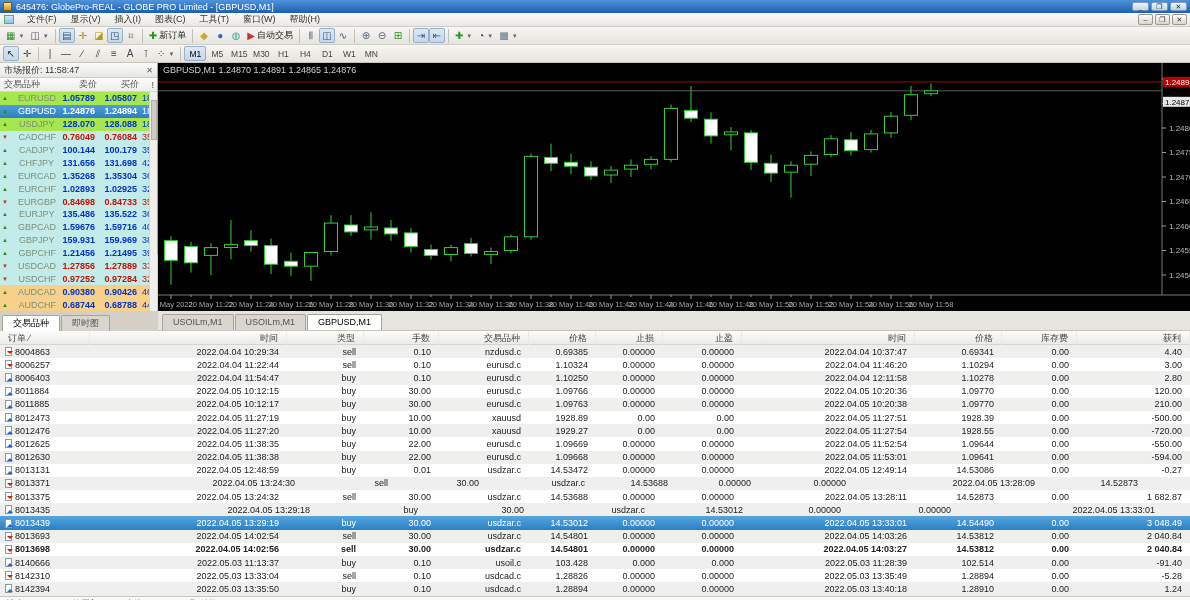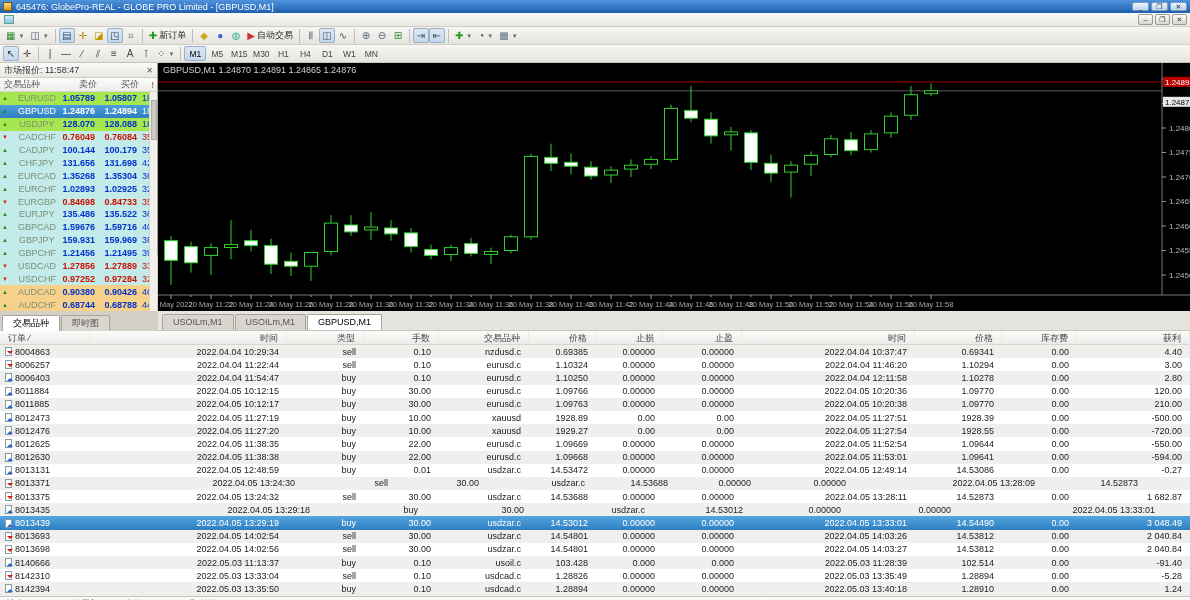--- a/index.html
+++ b/index.html
@@ -96,20 +96,21 @@
   <span>645476: GlobePro-REAL - GLOBE PRO Limited - [GBPUSD,M1]</span>
   <span class="wbtns">
     <span class="wbtn">_</span>
     <span class="wbtn">❐</span>
     <span class="wbtn">✕</span>
   </span>
 </div>
 
 <div class="menubar">
   <span class="chartico"></span>
+  <span id="menu-items"><span class="menu-item">文件(F)</span><span class="menu-item">显示(V)</span><span class="menu-item">插入(I)</span><span class="menu-item">图表(C)</span><span class="menu-item">工具(T)</span><span class="menu-item">窗口(W)</span><span class="menu-item">帮助(H)</span></span>
   <span class="wbtns">
     <span class="wbtn2">–</span>
     <span class="wbtn2">❐</span>
     <span class="wbtn2">✕</span>
   </span>
 </div>
 
 <div class="toolbar1">
   <span class="tbtn">
       <span style="color:#2a8a2a">▦</span>
@@ -847,21 +848,21 @@
         <div>30.00</div>
         <div>usdzar.c</div>
         <div>14.54801</div>
         <div>0.00000</div>
         <div>0.00000</div>
         <div>2022.04.05 14:03:26</div>
         <div>14.53812</div>
         <div>0.00</div>
         <div>2 040.84</div>
       </div>
-      <div class="o-row" style="grid-template-columns: 90px 197px 77px 75px 90px 67px 67px 79px 173px 87px 75px 113px;">
+      <div class="o-row" style="grid-template-columns: 90px 197px 77px 75px 90px 67px 67px 79px 173px 87px 75px 113px; font-weight: bold;">
         <div class="c-order">
           <span class="doc sell"></span>
           <span>8013698</span>
         </div>
         <div>2022.04.05 14:02:56</div>
         <div>sell</div>
         <div>30.00</div>
         <div>usdzar.c</div>
         <div>14.54801</div>
         <div>0.00000</div>

